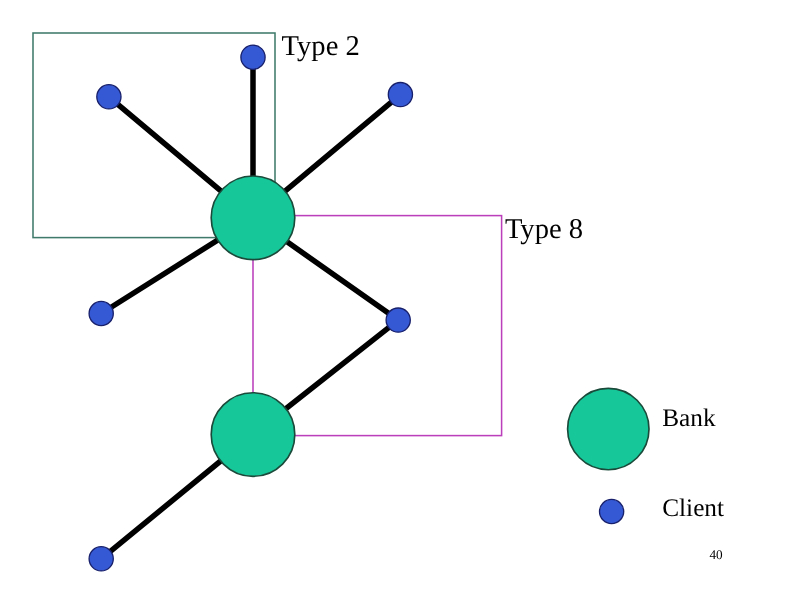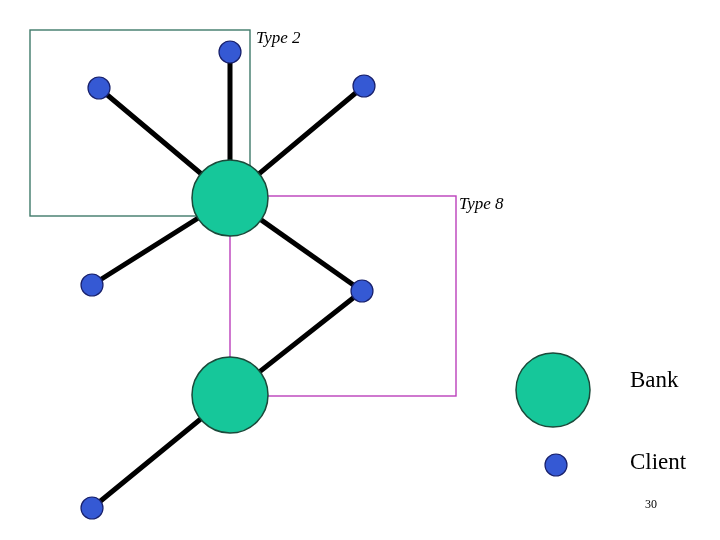--- a/index.html
+++ b/index.html
@@ -24,26 +24,24 @@
     width: 720px;
     height: 540px;
   }
   .slide-label {
     position: absolute;
     color: #000000;
     white-space: nowrap;
     line-height: 1;
   }
   .type-label {
-    font-size: 17px;
-    font-style: italic;
+    font-size: 26px;
   }
   .legend-label {
     font-size: 23px;
-    margin-left: 28px;
   }
   .slide-number {
     font-size: 12px;
   }
   #label-type2 { left: 256px; top: 29px; }
   #label-type1 { left: 459px; top: 195px; }
   #label-bank  { left: 602px; top: 368px; }
   #label-client{ left: 602px; top: 450px; }
   #label-number{ left: 645px; top: 498px; }
 </style>
@@ -83,15 +81,15 @@
   </svg>
 
   <div class="slide-label type-label" id="label-type2">Type 2</div>
 
   <div class="slide-label type-label" id="label-type1">Type 8</div>
 
   <div class="slide-label legend-label" id="label-bank">Bank</div>
 
   <div class="slide-label legend-label" id="label-client">Client</div>
 
-  <div class="slide-label slide-number" id="label-number">30</div>
+  <div class="slide-label slide-number" id="label-number">40</div>
 
 </div>
 
 </body></html>

